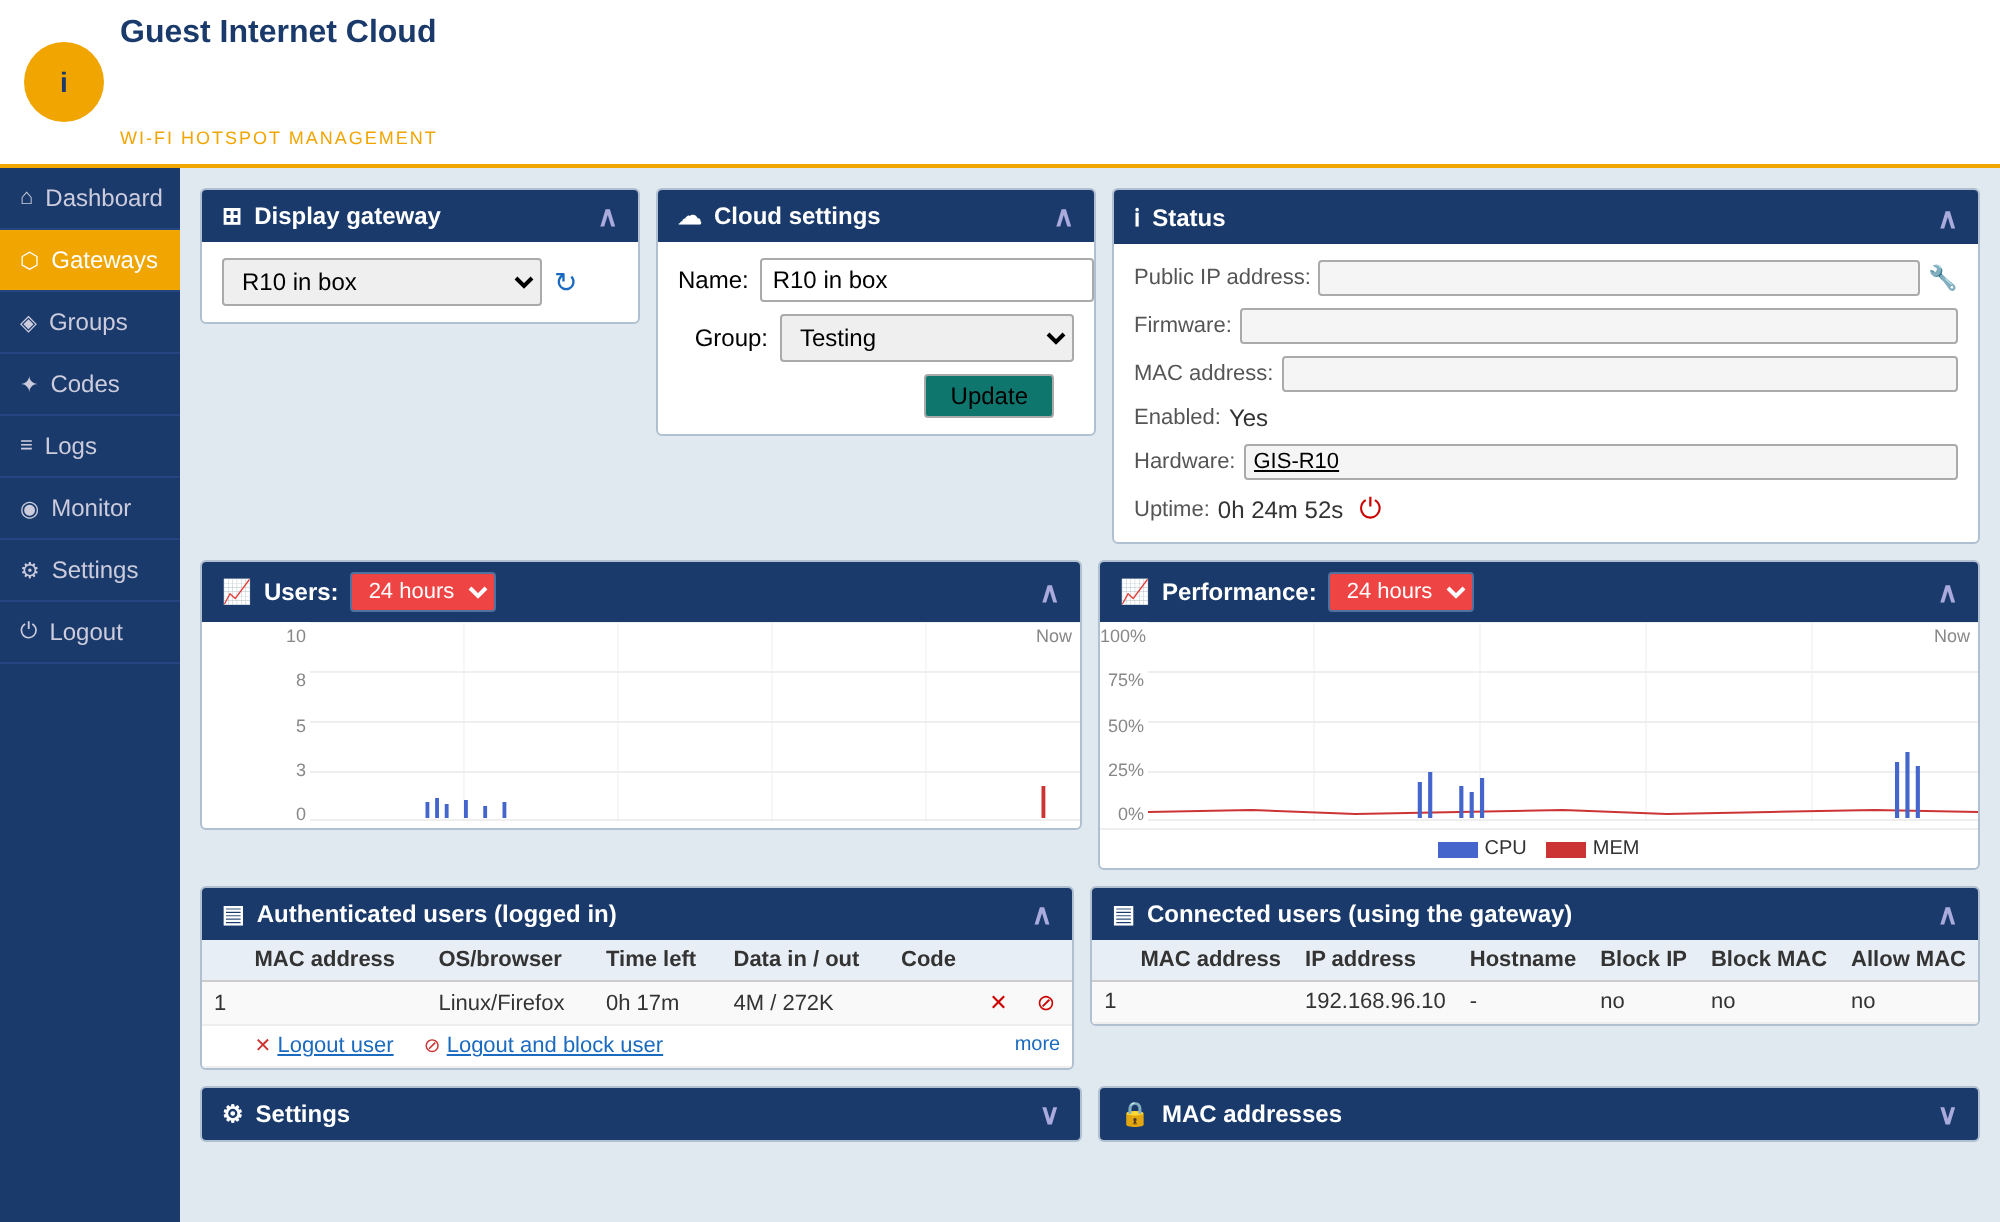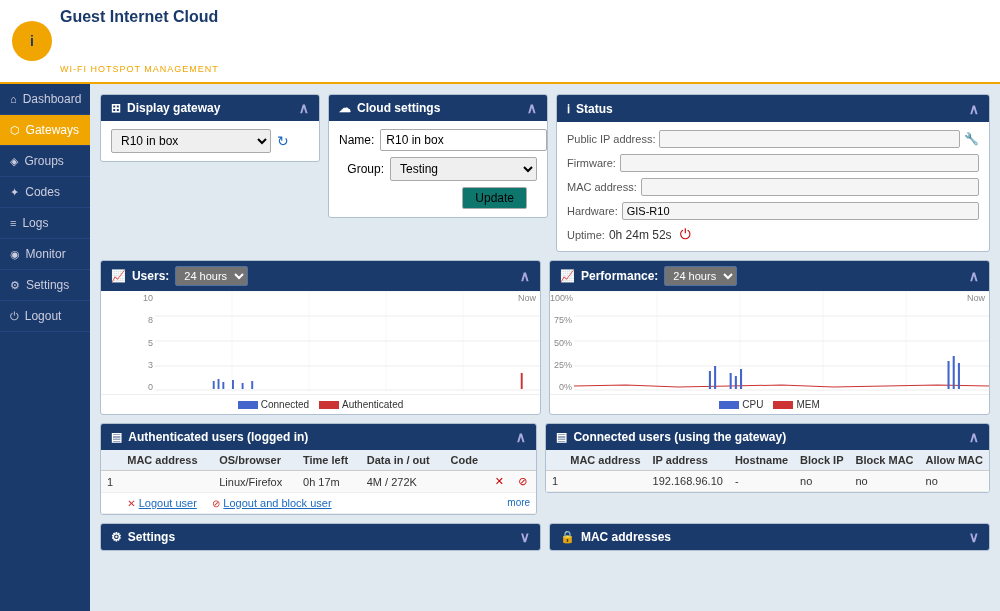--- a/index.html
+++ b/index.html
@@ -74,21 +74,21 @@
     
     .settings-panel-header { background: #1a3a6b; color: #fff; padding: 5px 10px; display: flex; align-items: center; justify-content: space-between; font-size: 12px; font-weight: bold; }
 
     
     .mac-panel-header { background: #1a3a6b; color: #fff; padding: 5px 10px; display: flex; align-items: center; justify-content: space-between; font-size: 12px; font-weight: bold; }
 
     
     .footer { background: #1a3a6b; color: #ccc; text-align: center; padding: 6px; font-size: 11px; }
 
     
-    .header-select { padding: 2px 4px; border: 1px solid #5070a0; border-radius: 2px; font-size: 11px; background: #737373; color: #fff; cursor: pointer; }
+    .header-select { padding: 2px 4px; border: 1px solid #5070a0; border-radius: 2px; font-size: 11px; background: #ef4444; color: #fff; cursor: pointer; }
 
     .connected-row td { background: #f9f9f9; }
 
     select option { background: #fff; color: #333; }
   </style>
 </head>
 <body>
 
 <div class="header">
   <div class="header-logo">
@@ -209,24 +209,28 @@
             </div>
             <div class="status-row">
               <span class="status-label">Firmware:</span>
               <input type="text" class="status-input" value="" style="width: 80px;">
             </div>
 
             <div class="status-row">
               <span class="status-label">MAC address:</span>
               <input type="text" class="status-input" value="" style="width: 100px;">
             </div>
+            <div class="status-row">
+              <span class="status-label">Enabled:</span>
+              <span class="status-yes">Yes</span>
+            </div>
 
             <div class="status-row">
               <span class="status-label">Hardware:</span>
-              <input type="text" class="status-input" value="GIS-R10" style="width: 80px;">
+              <input type="text" class="status-input" value="GIS-R10" style="width: 80px; text-decoration: underline;">
             </div>
             <div class="status-row">
               <span class="status-label">Uptime:</span>
               <span class="status-uptime">0h 24m 52s</span>
               <span style="color:#cc0000; font-size:14px; margin-left:4px;">⏻</span>
             </div>
           </div>
         </div>
       </div>
     </div>
@@ -270,30 +274,20 @@
                 <rect x="60" y="90" width="2" height="8" fill="#4466cc"></rect>
                 <rect x="65" y="88" width="2" height="10" fill="#4466cc"></rect>
                 <rect x="70" y="91" width="2" height="7" fill="#4466cc"></rect>
                 <rect x="80" y="89" width="2" height="9" fill="#4466cc"></rect>
                 <rect x="90" y="92" width="2" height="6" fill="#4466cc"></rect>
                 <rect x="100" y="90" width="2" height="8" fill="#4466cc"></rect>
 
                 <rect x="380" y="82" width="2" height="16" fill="#cc3333"></rect>
               </svg>
               <span style="position:absolute; top:2px; right:4px; font-size:9px; color:#888;">Now</span>
-            </div>
-          </div>
-          <div class="chart-legend">
-            <div class="legend-item">
-              <div class="legend-color" style="background:#4466cc;"></div>
-              <span>Connected</span>
-            </div>
-            <div class="legend-item">
-              <div class="legend-color" style="background:#cc3333;"></div>
-              <span>Authenticated</span>
             </div>
           </div>
         </div>
       </div>
 
       <div class="col-half">
         <div class="panel">
           <div class="chart-panel-header">
             <div style="display:flex; align-items:center; gap:6px;">
               <span>📈</span>

